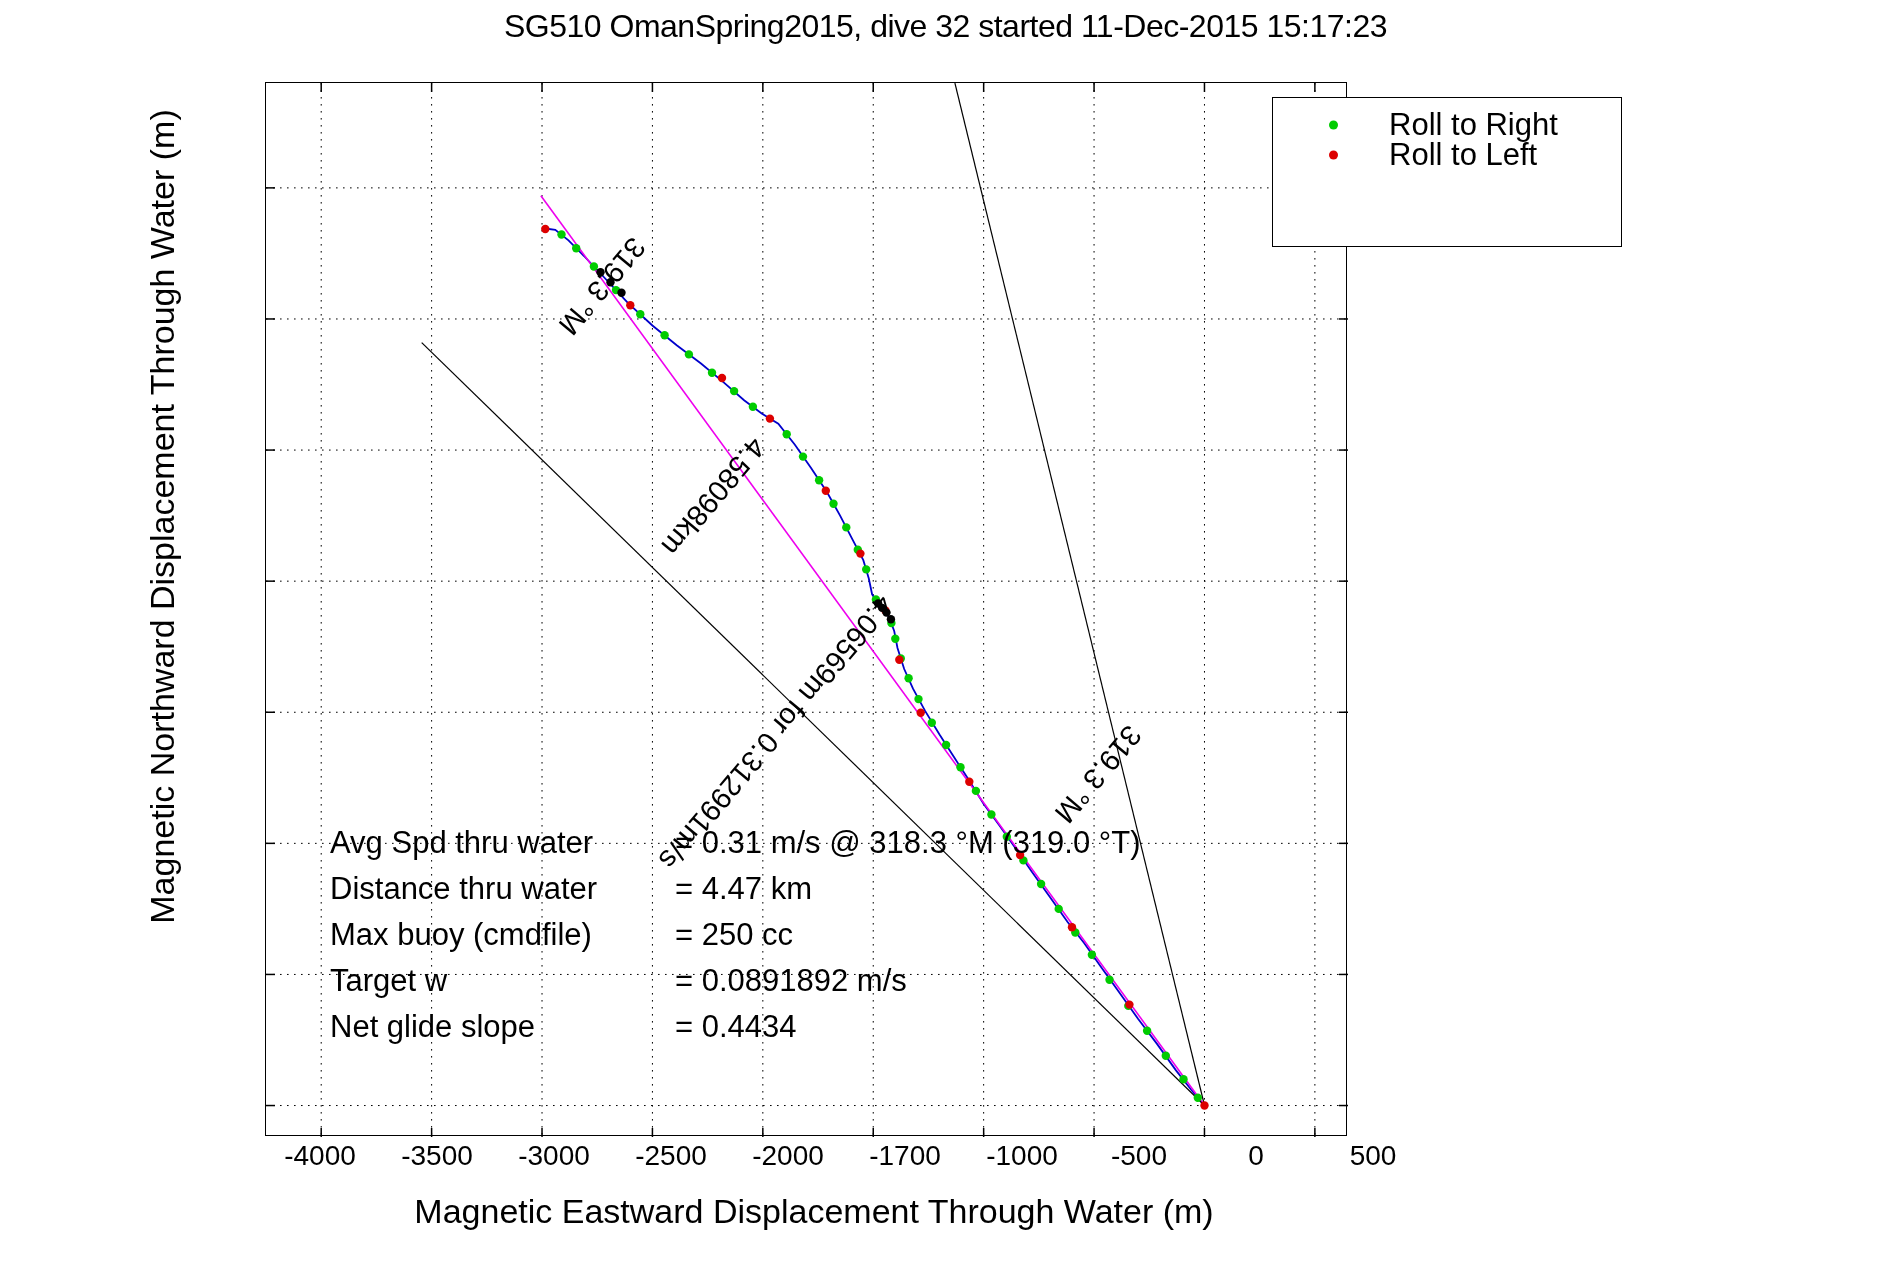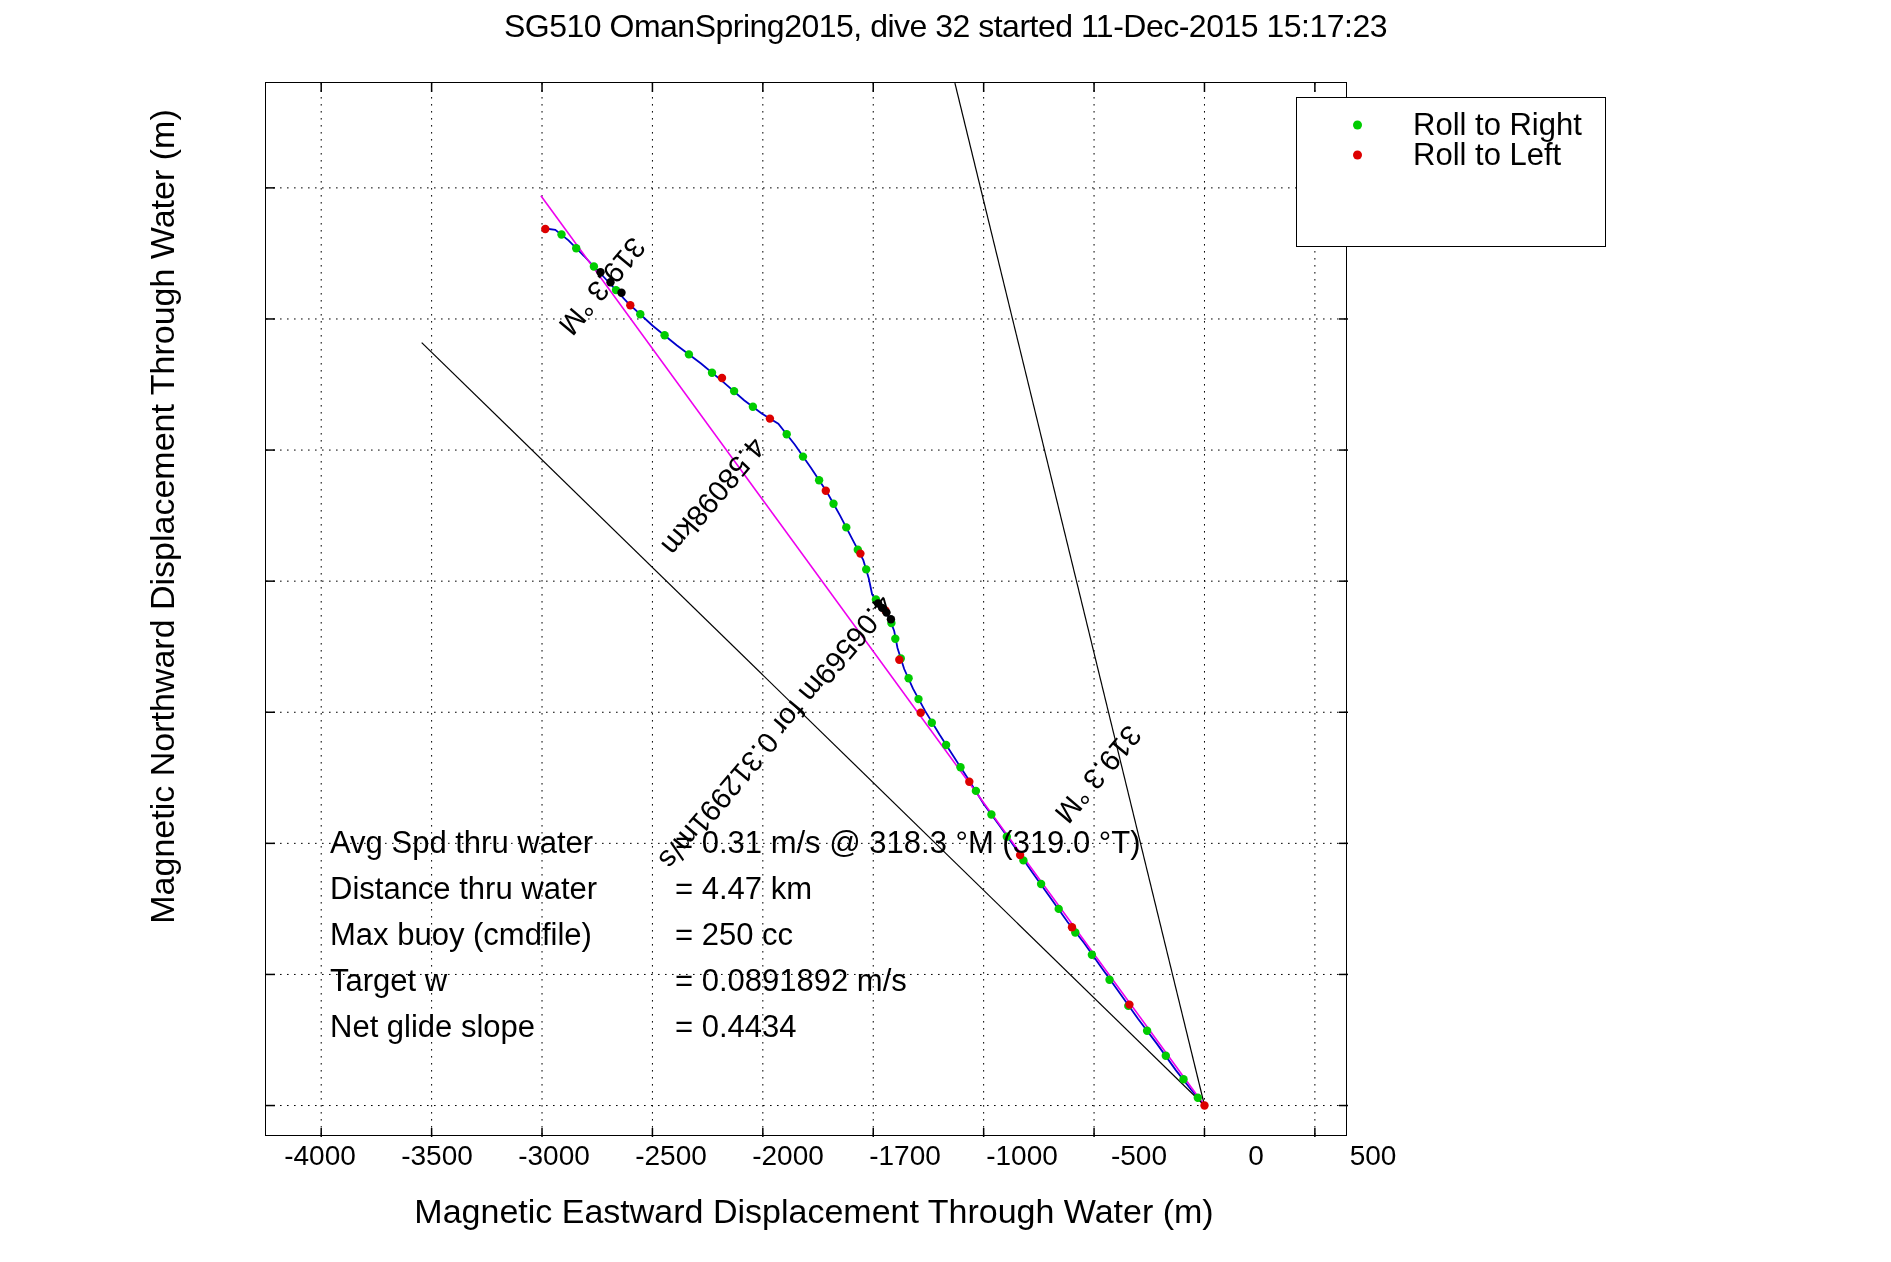--- a/index.html
+++ b/index.html
@@ -22,22 +22,22 @@
         border:1.5px solid #000;box-sizing:border-box;background:#fff;}
   #plotsvg{position:absolute;left:0;top:0;width:1082px;height:1054px;}
 
   
   .ytick{position:absolute;right:1547px;font-size:28px;text-align:right;
          white-space:nowrap;transform:translateY(-50%);}
   .xtick{position:absolute;top:1140px;font-size:28px;text-align:left;
          white-space:nowrap;transform:translateX(-50%);}
 
   
-  #legend{position:absolute;left:1272px;top:97px;width:310px;height:150px;
-          border:1.2px solid #000;background:#fff;box-sizing:border-box;margin-left:24px;}
+  #legend{position:absolute;left:1272px;top:97px;width:350px;height:150px;
+          border:1.2px solid #000;background:#fff;box-sizing:border-box;}
   .legrow{position:absolute;left:0;width:350px;height:50px;}
   .legmark{position:absolute;left:56px;top:50%;width:9px;height:9px;
            transform:translateY(-50%);border-radius:50%;}
   .legtxt{position:absolute;left:116px;top:50%;transform:translateY(-50%);
           font-size:31px;white-space:nowrap;}
 
   
   #stats{position:absolute;left:330px;top:820px;font-size:31px;}
   .statrow{height:46px;line-height:46px;white-space:nowrap;}
   .statkey{display:inline-block;width:345px;}

